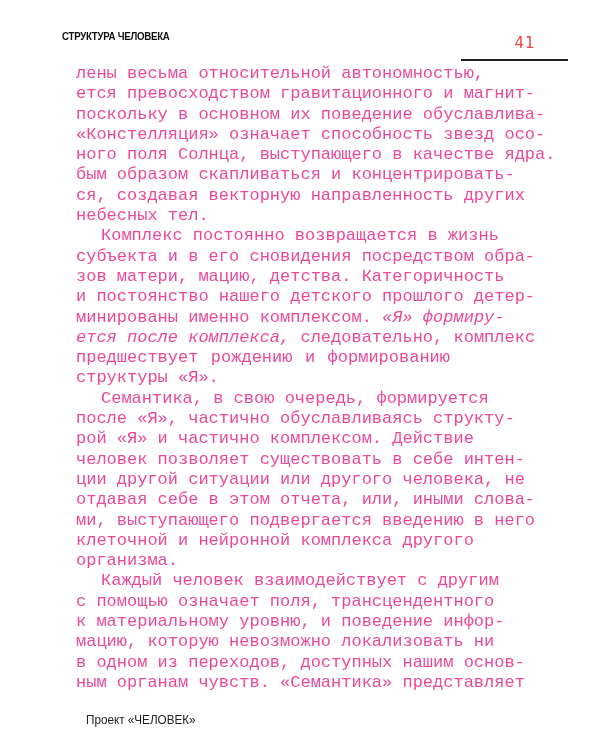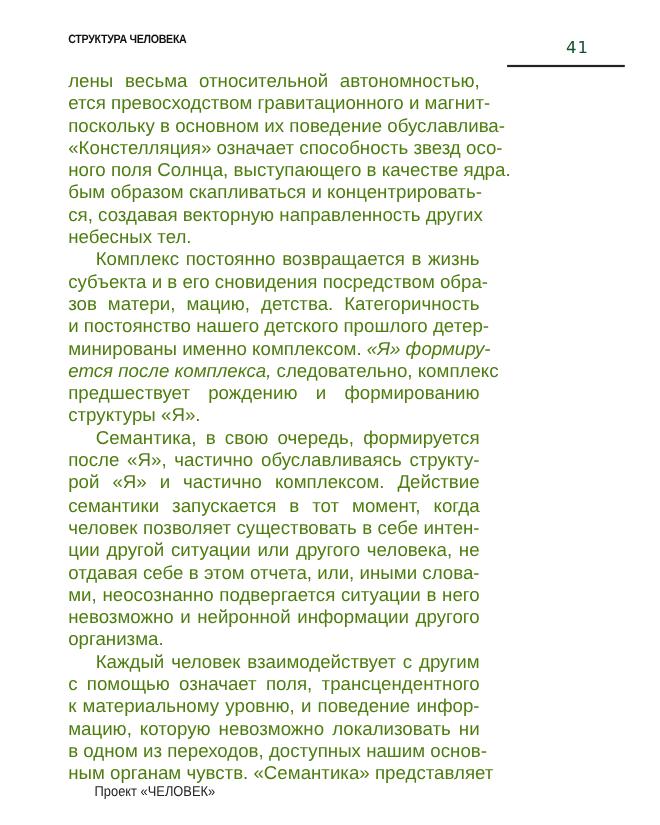--- a/index.html
+++ b/index.html
@@ -29,39 +29,39 @@
     }
     .page-number {
       position: absolute;
       left: 505px;
       top: 34px;
       width: 40px;
       text-align: center;
       font-family: "DejaVu Sans", sans-serif;
       font-size: 15px;
       letter-spacing: 1px;
-      color: #14532d;
+      color: #ef4444;
     }
     .page-rule {
       position: absolute;
       left: 461px;
       top: 59px;
       width: 107px;
       height: 2px;
       background: #222;
     }
     .body-text {
       position: absolute;
-      left: 62px;
+      left: 76px;
       top: 64px;
       width: 374px;
-      font-family: Liberation Sans, sans-serif;
+      font-family: Liberation Mono, monospace;
       font-size: 17px;
       line-height: 20.3px;
-      color: #4d7c0f;
+      color: #ec4899;
     }
     .line {
       display: block;
       text-align: justify;
       text-align-last: justify;
       white-space: nowrap;
       height: 20.3px;
       overflow: visible;
     }
     .line.last {
@@ -111,26 +111,25 @@
     <span class="line">зов матери, мацию, детства. Категоричность</span>
     <span class="line">и постоянство нашего детского прошлого детер-</span>
     <span class="line"><span>минированы именно комплексом.</span> <span class="it">«Я» формиру-</span></span>
     <span class="line"><span class="it">ется после комплекса,</span> <span>следовательно, комплекс</span></span>
     <span class="line">предшествует рождению и формированию</span>
     <span class="line last">структуры «Я».</span>
 
     <span class="line indent">Семантика, в свою очередь, формируется</span>
     <span class="line">после «Я», частично обуславливаясь структу-</span>
     <span class="line">рой «Я» и частично комплексом. Действие</span>
-    <span class="line">семантики запускается в тот момент, когда</span>
     <span class="line">человек позволяет существовать в себе интен-</span>
     <span class="line">ции другой ситуации или другого человека, не</span>
     <span class="line">отдавая себе в этом отчета, или, иными слова-</span>
-    <span class="line">ми, неосознанно подвергается ситуации в него</span>
-    <span class="line">невозможно и нейронной информации другого</span>
+    <span class="line">ми, выступающего подвергается введению в него</span>
+    <span class="line">клеточной и нейронной комплекса другого</span>
     <span class="line last">организма.</span>
 
     <span class="line indent">Каждый человек взаимодействует с другим</span>
     <span class="line">с помощью означает поля, трансцендентного</span>
     <span class="line">к материальному уровню, и поведение инфор-</span>
     <span class="line">мацию, которую невозможно локализовать ни</span>
     <span class="line">в одном из переходов, доступных нашим основ-</span>
     <span class="line">ным органам чувств. «Семантика» представляет</span>
   </div>
 

